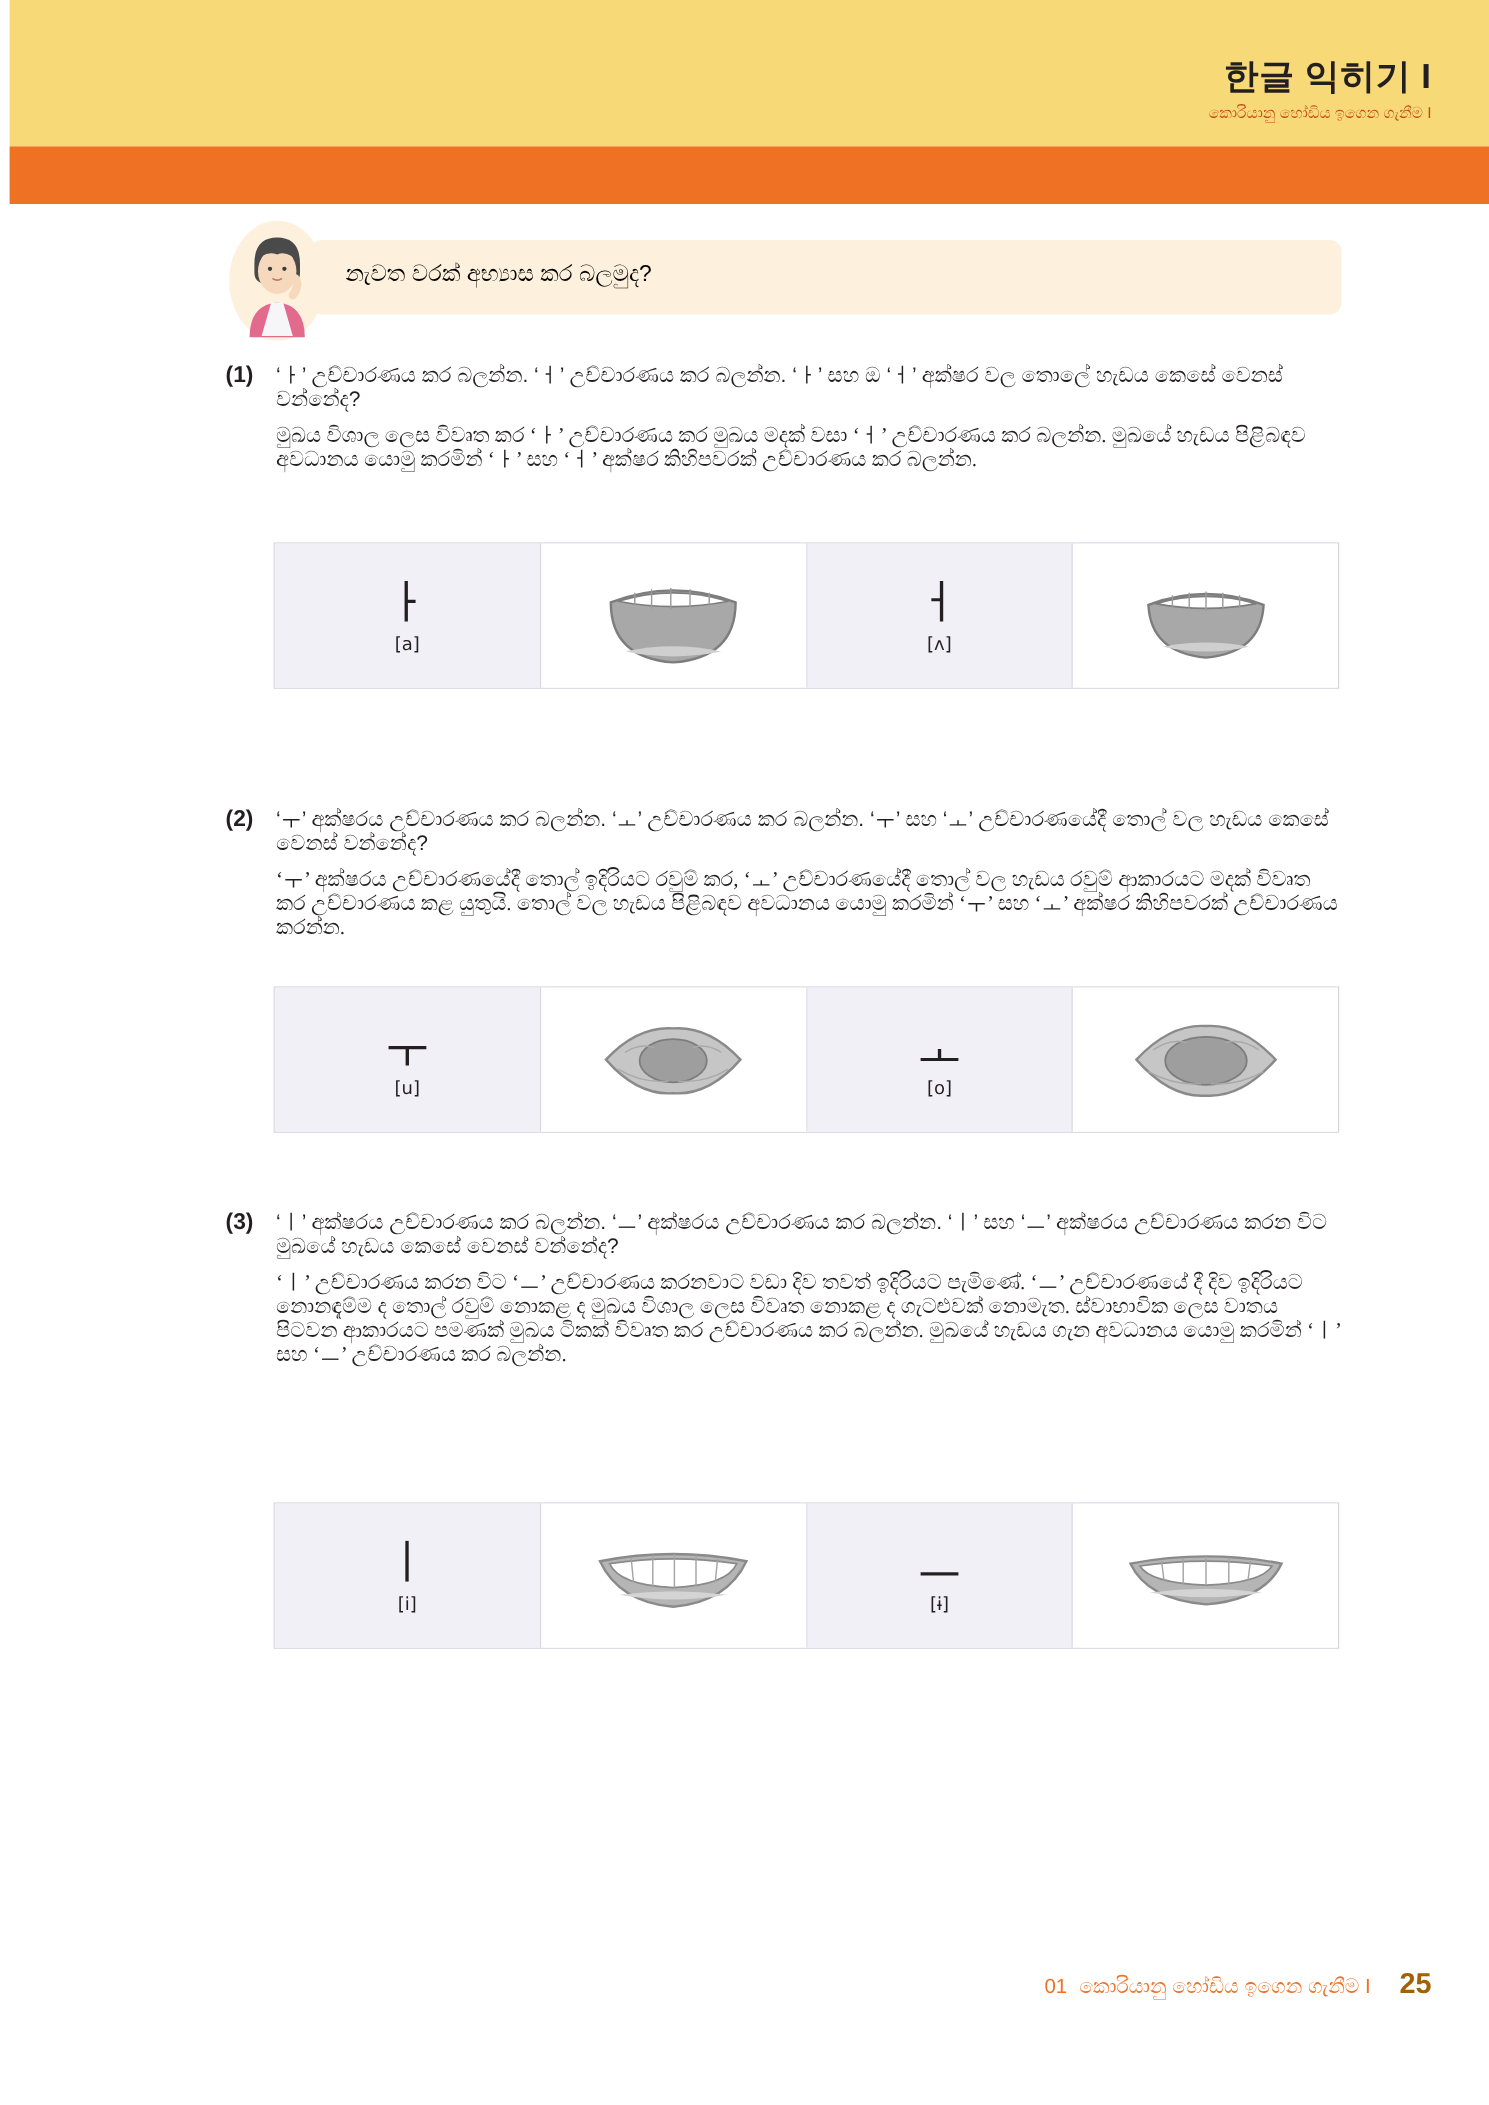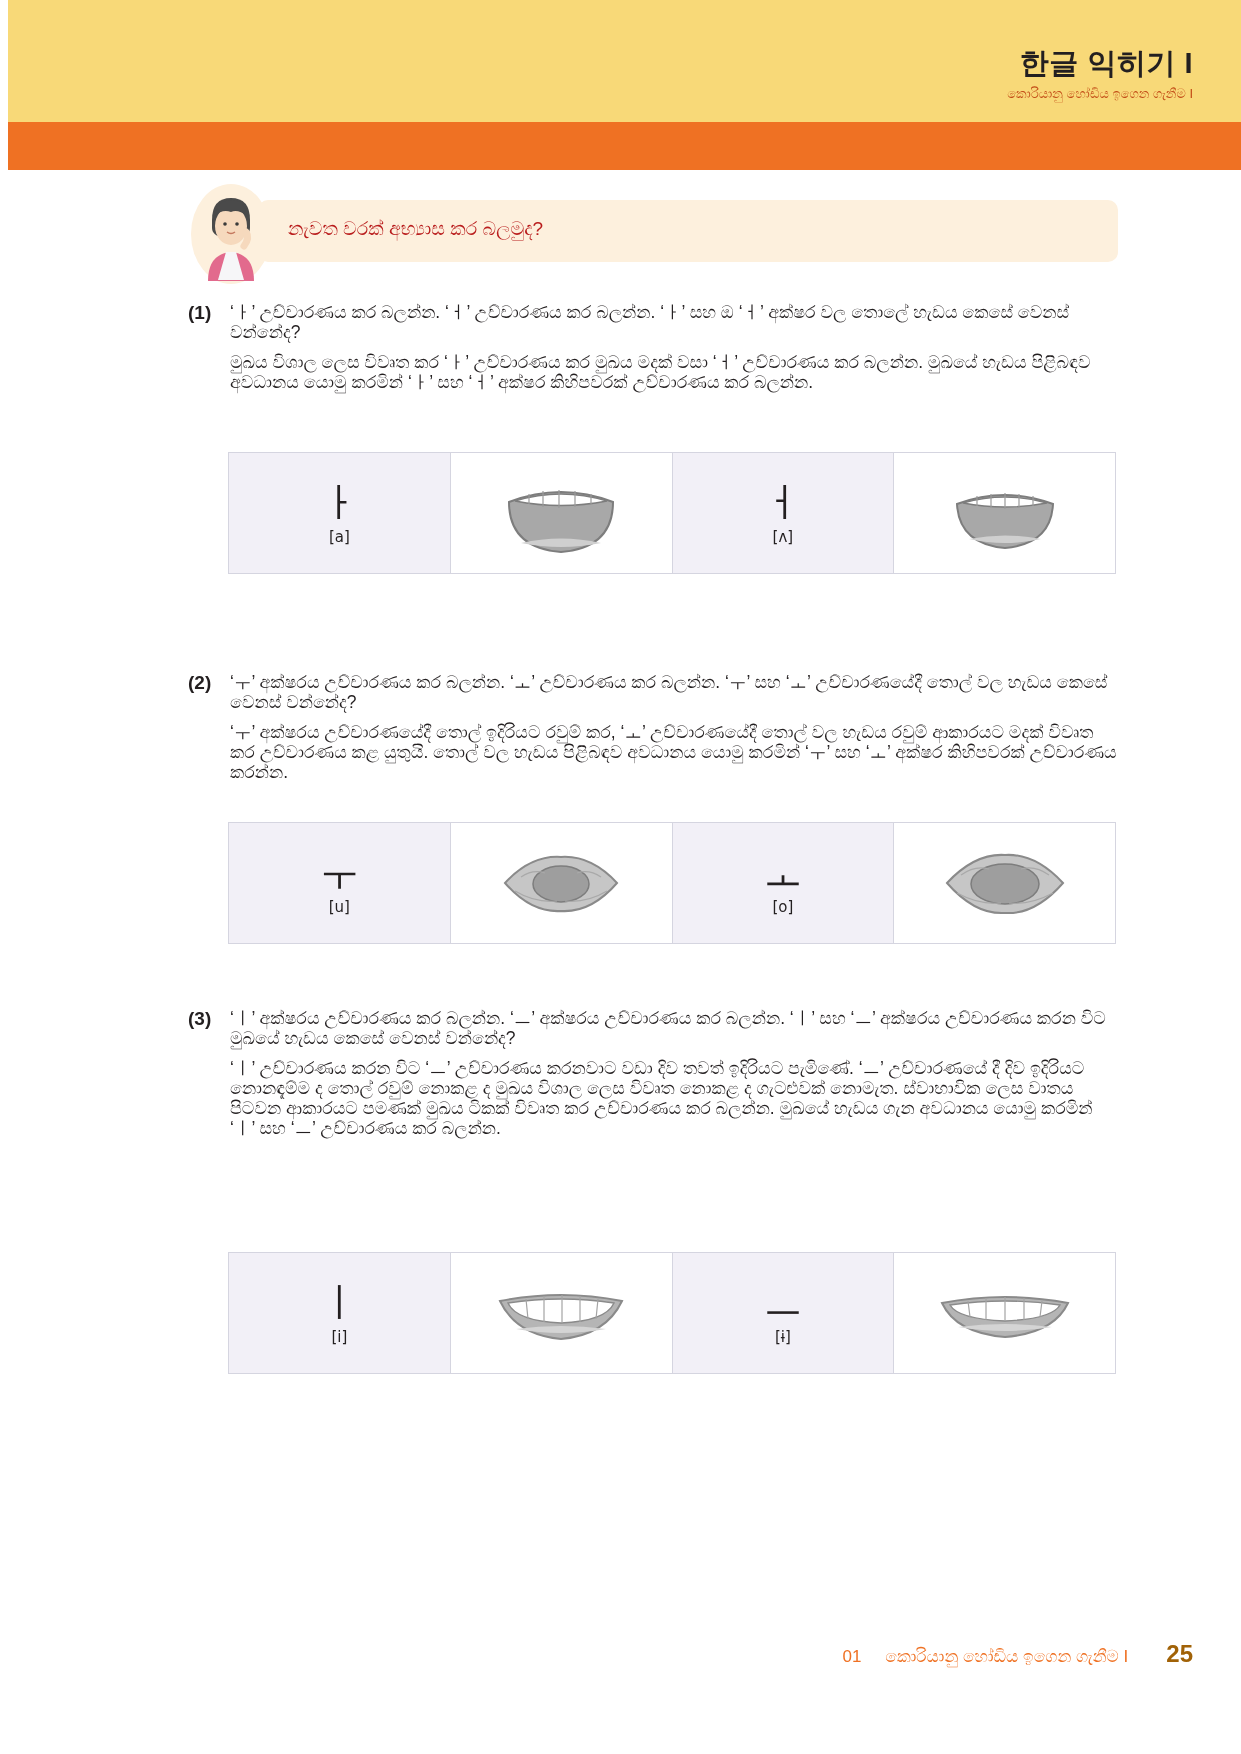--- a/index.html
+++ b/index.html
@@ -78,21 +78,21 @@
     width: 860px;
     height: 62px;
     background: #fdf0dd;
     border-radius: 10px;
   }
   .prompt-text {
     position: absolute;
     left: 100px;
     top: 18px;
     font-size: 19px;
-    color: #b91c1c;
+    color: #000000;
   }
   .teacher-icon {
     position: absolute;
     left: 0;
     top: -24px;
     width: 86px;
     height: 110px;
   }
 
   
@@ -116,21 +116,21 @@
     top: 0;
     width: 888px;
   }
   .para {
     font-size: 17.5px;
     line-height: 20px;
     color: #231f20;
     margin: 0 0 10px 0;
     text-align: left;
   }
-  .para:last-child { margin-bottom: 0; }
+  .para:last-child { margin-bottom: 0; font-family: Liberation Serif, serif; }
 
   
   .fig-table {
     position: absolute;
     left: 228px;
     width: 888px;
     height: 122px;
     border: 1px solid #d5d5e0;
     display: flex;
     box-sizing: border-box;
@@ -162,21 +162,21 @@
     font-family: "DejaVu Sans", sans-serif;
   }
 
   
   .footer {
     position: absolute;
     right: 48px;
     bottom: 86px;
     display: flex;
     align-items: baseline;
-    gap: 24px;
+    gap: 10px;
   }
   .footer-num-small {
     font-size: 17px;
     color: #ef7123;
   }
   .footer-text {
     font-size: 17px;
     color: #ef7123;
   }
   .footer-page {

